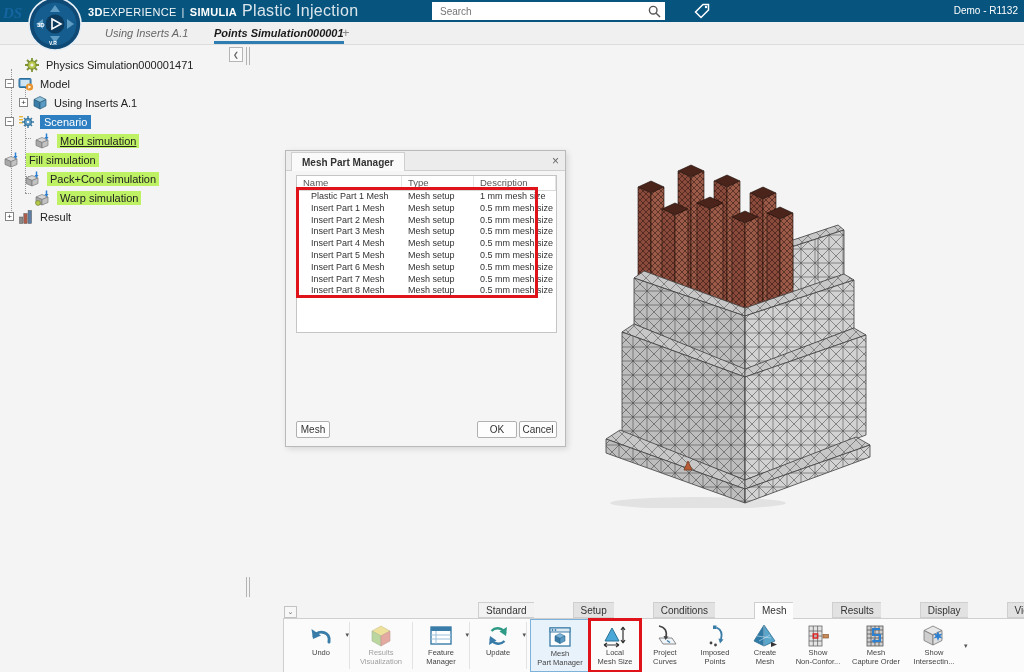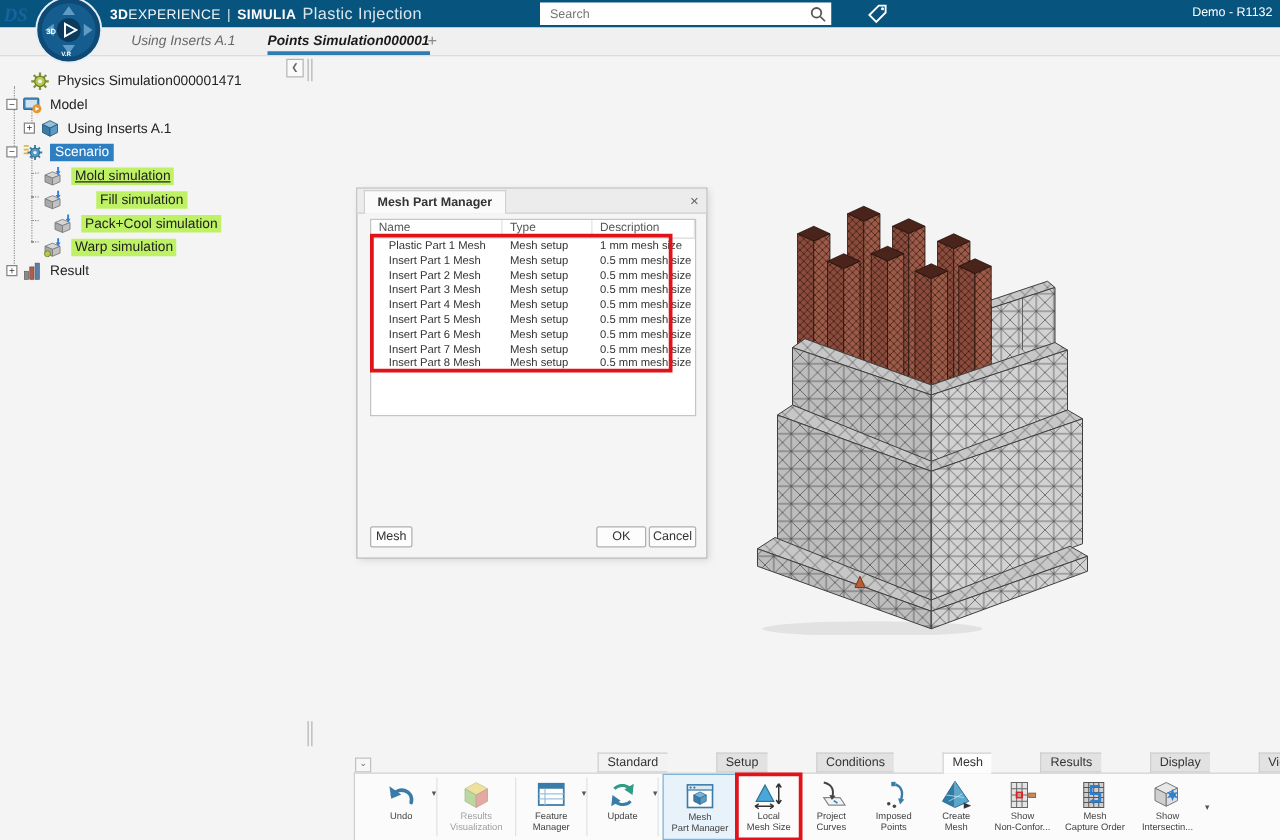--- a/index.html
+++ b/index.html
@@ -6,21 +6,21 @@
   html,body { width:1024px; height:672px; overflow:hidden; }
   body { font-family:"Liberation Sans", sans-serif; background:#f4f4f5; }
   #stage { position:relative; width:1024px; height:672px; background:#f4f4f5; overflow:hidden; }
 
   
   .topbar { position:absolute; left:0; top:0; width:1024px; height:22px; background:#07547e; }
   .brand { position:absolute; left:88px; top:0; height:22px; line-height:22px; color:#fff; font-size:11px; letter-spacing:.3px; white-space:nowrap; }
   .brand b { font-weight:bold; }
   .brand .thin { font-weight:normal; opacity:.95;text-align:center; }
   .brand .sep { margin:0 5px; opacity:.85; }
-  .brand .appname { opacity:.85; margin-left:5px; font-size:13px; }
+  .brand .appname { opacity:.85; margin-left:5px; font-size:16px; }
   .searchbox { position:absolute; left:432px; top:2px; width:233px; height:18px; background:#fff; display:flex; align-items:center; padding:0 4px 0 8px; }
   .searchbox input { border:none; outline:none; flex:1; font-size:10px; color:#333; font-family:"Liberation Sans",sans-serif; background:transparent; }
   .session { position:absolute; right:6px; top:0; height:16px; line-height:22px; color:#fff; font-size:10px; }
   .tagbtn { position:absolute; left:693px; top:2px; width:18px; height:18px; }
 
   .dslogo { position:absolute; left:3px; top:1px; width:26px; height:24px; color:#1565a0; font-style:italic; font-weight:bold; font-size:15px; line-height:24px; font-family:"Liberation Serif",serif; }
   .compass { position:absolute; left:28px; top:-3px; width:54px; height:54px; z-index:20; }
 
   
   .doctabs { position:absolute; left:0; top:22px; width:1024px; height:23px; background:#f0f0f1; border-bottom:1px solid #dcdcdc; }
@@ -184,32 +184,32 @@
       <svg class="ticon" viewBox="0 0 16 16">
         <polygon points="7,4.5 13,7 7,9.5 1,7" fill="#d6d6d6" stroke="#7a7a7a" stroke-width=".7"></polygon>
         <polygon points="1,7 7,9.5 7,15 1,12.5" fill="#a8a8a8" stroke="#7a7a7a" stroke-width=".7"></polygon>
         <polygon points="13,7 7,9.5 7,15 13,12.5" fill="#c2c2c2" stroke="#7a7a7a" stroke-width=".7"></polygon>
         <path d="M11.5 0.5v4" stroke="#2d7fd0" stroke-width="1.5"></path>
         <polygon points="9.5,4 13.5,4 11.5,7" fill="#2d7fd0"></polygon>
       </svg>
       <span class="lbl simbox und">Mold simulation</span>
     </div>
 
-    <div class="trow" style="padding-left:31px;gap:20px;">
+    <div class="trow" style="">
       <svg class="ticon" viewBox="0 0 16 16">
         <polygon points="7,4.5 13,7 7,9.5 1,7" fill="#d6d6d6" stroke="#7a7a7a" stroke-width=".7"></polygon>
         <polygon points="1,7 7,9.5 7,15 1,12.5" fill="#a8a8a8" stroke="#7a7a7a" stroke-width=".7"></polygon>
         <polygon points="13,7 7,9.5 7,15 13,12.5" fill="#c2c2c2" stroke="#7a7a7a" stroke-width=".7"></polygon>
         <path d="M11.5 0.5v4" stroke="#2d7fd0" stroke-width="1.5"></path>
         <polygon points="9.5,4 13.5,4 11.5,7" fill="#2d7fd0"></polygon>
       </svg>
       <span class="lbl simbox">Fill simulation</span>
     </div>
 
-    <div class="trow" style="padding-left:39px;">
+    <div class="trow" style="padding-left:21px;">
       <svg class="ticon" viewBox="0 0 16 16">
         <polygon points="7,4.5 13,7 7,9.5 1,7" fill="#d6d6d6" stroke="#7a7a7a" stroke-width=".7"></polygon>
         <polygon points="1,7 7,9.5 7,15 1,12.5" fill="#a8a8a8" stroke="#7a7a7a" stroke-width=".7"></polygon>
         <polygon points="13,7 7,9.5 7,15 13,12.5" fill="#c2c2c2" stroke="#7a7a7a" stroke-width=".7"></polygon>
         <path d="M11.5 0.5v4" stroke="#2d7fd0" stroke-width="1.5"></path>
         <polygon points="9.5,4 13.5,4 11.5,7" fill="#2d7fd0"></polygon>
       </svg>
       <span class="lbl simbox">Pack+Cool simulation</span>
     </div>
 

